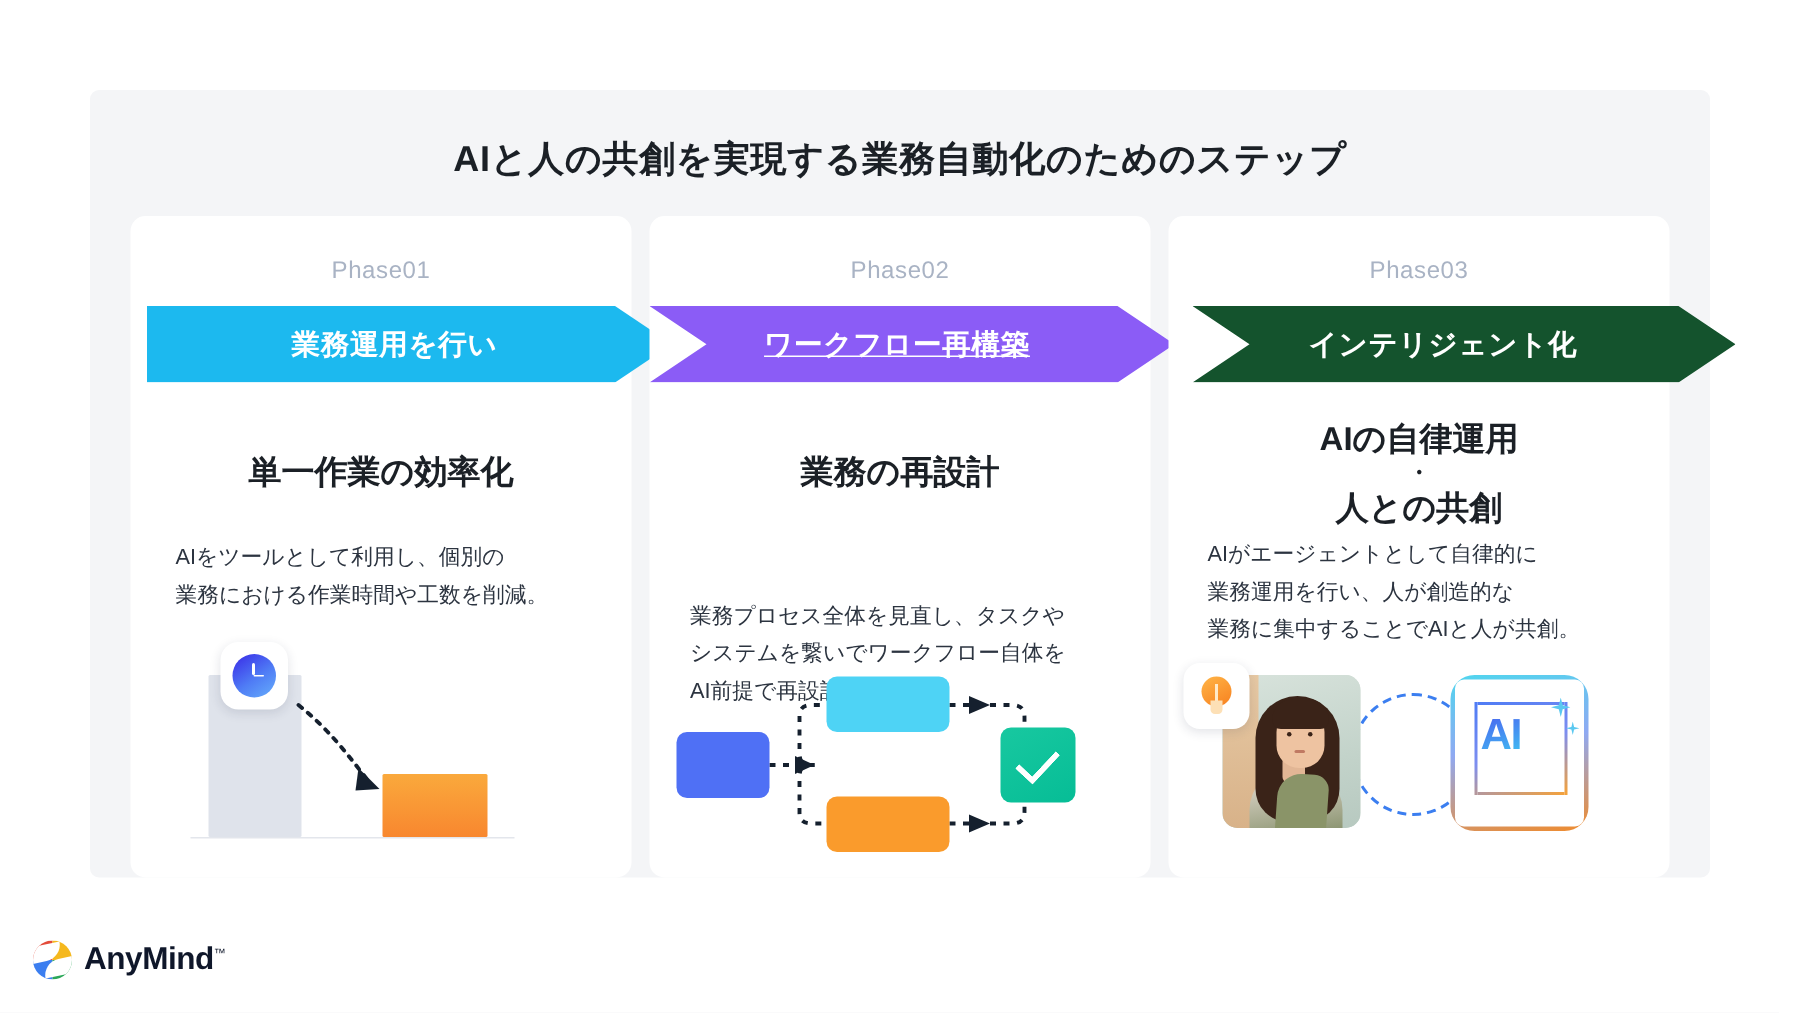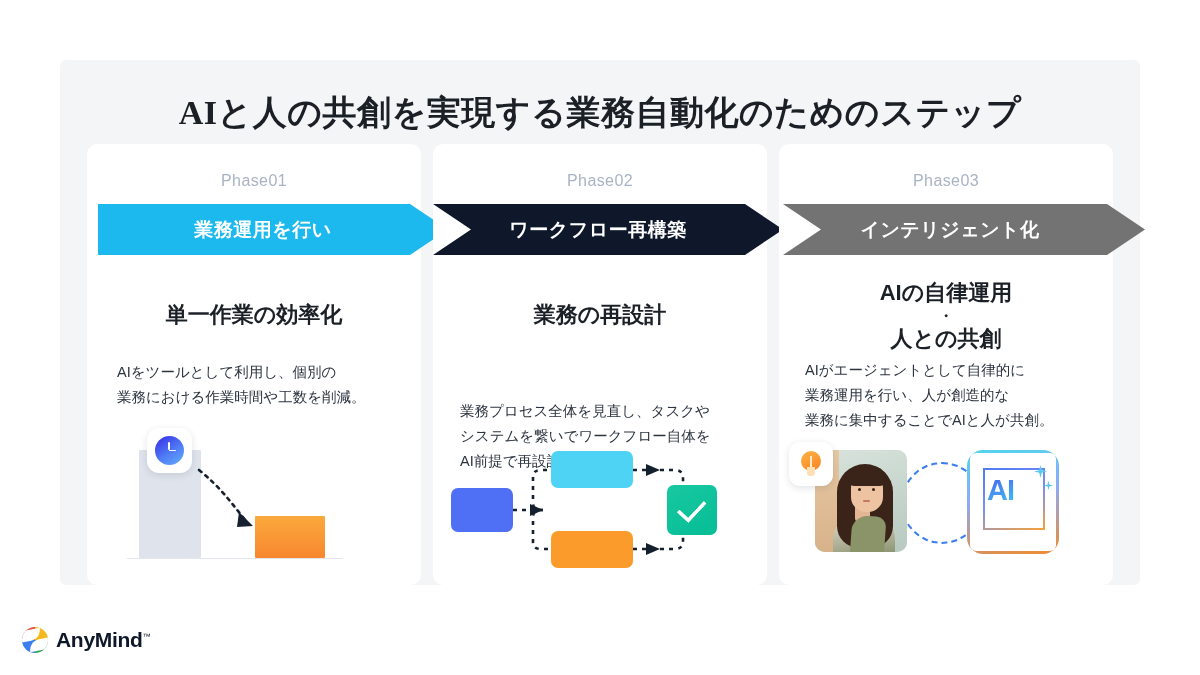--- a/index.html
+++ b/index.html
@@ -20,25 +20,24 @@
     width:1080px;height:525px;
     background:#f4f5f7;
     border-radius:6px;
   }
 
   
   .title{
     position:absolute;
     left:60px;top:90px;width:1080px;
     text-align:center;
-    font-size:34px;font-weight:bold;
+    font-size:24px;font-weight:bold;
     color:#1b2026;
     letter-spacing:.5px;
     white-space:nowrap;
-    font-family:Liberation Serif, serif;
   }
 
   
   .cards{
     position:absolute;
     left:87px;top:144px;
     width:1026px;height:441px;
   }
   .card{
     position:absolute;
@@ -66,25 +65,26 @@
     color:#ffffff;font-size:19px;font-weight:bold;
     letter-spacing:.5px;
     white-space:nowrap;
   }
   .banner span{transform:translateX(-10px);}
   .c1 .banner{
     left:11px;width:350px;background:#1cb9ef;
     clip-path:polygon(0 0, 312px 0, 350px 50%, 312px 100%, 0 100%);
   }
   .c2 .banner{
-    left:0;width:350px;background:#0f172a;
+    left:0;width:350px;background:#8b5cf6;
     clip-path:polygon(0 0, 312px 0, 350px 50%, 312px 100%, 0 100%, 38px 50%);
+    text-decoration:underline;
   }
   .c3 .banner{
-    left:4px;width:362px;background:#737373;
+    left:16px;width:362px;background:#14532d;
     clip-path:polygon(0 0, 324px 0, 362px 50%, 324px 100%, 0 100%, 38px 50%);
   }
   .c3 .banner span{transform:translateX(-14px);}
 
   
   .card-heading{
     position:absolute;left:0;width:100%;
     text-align:center;
     font-size:22px;font-weight:bold;color:#1b2026;
     line-height:1.32;

